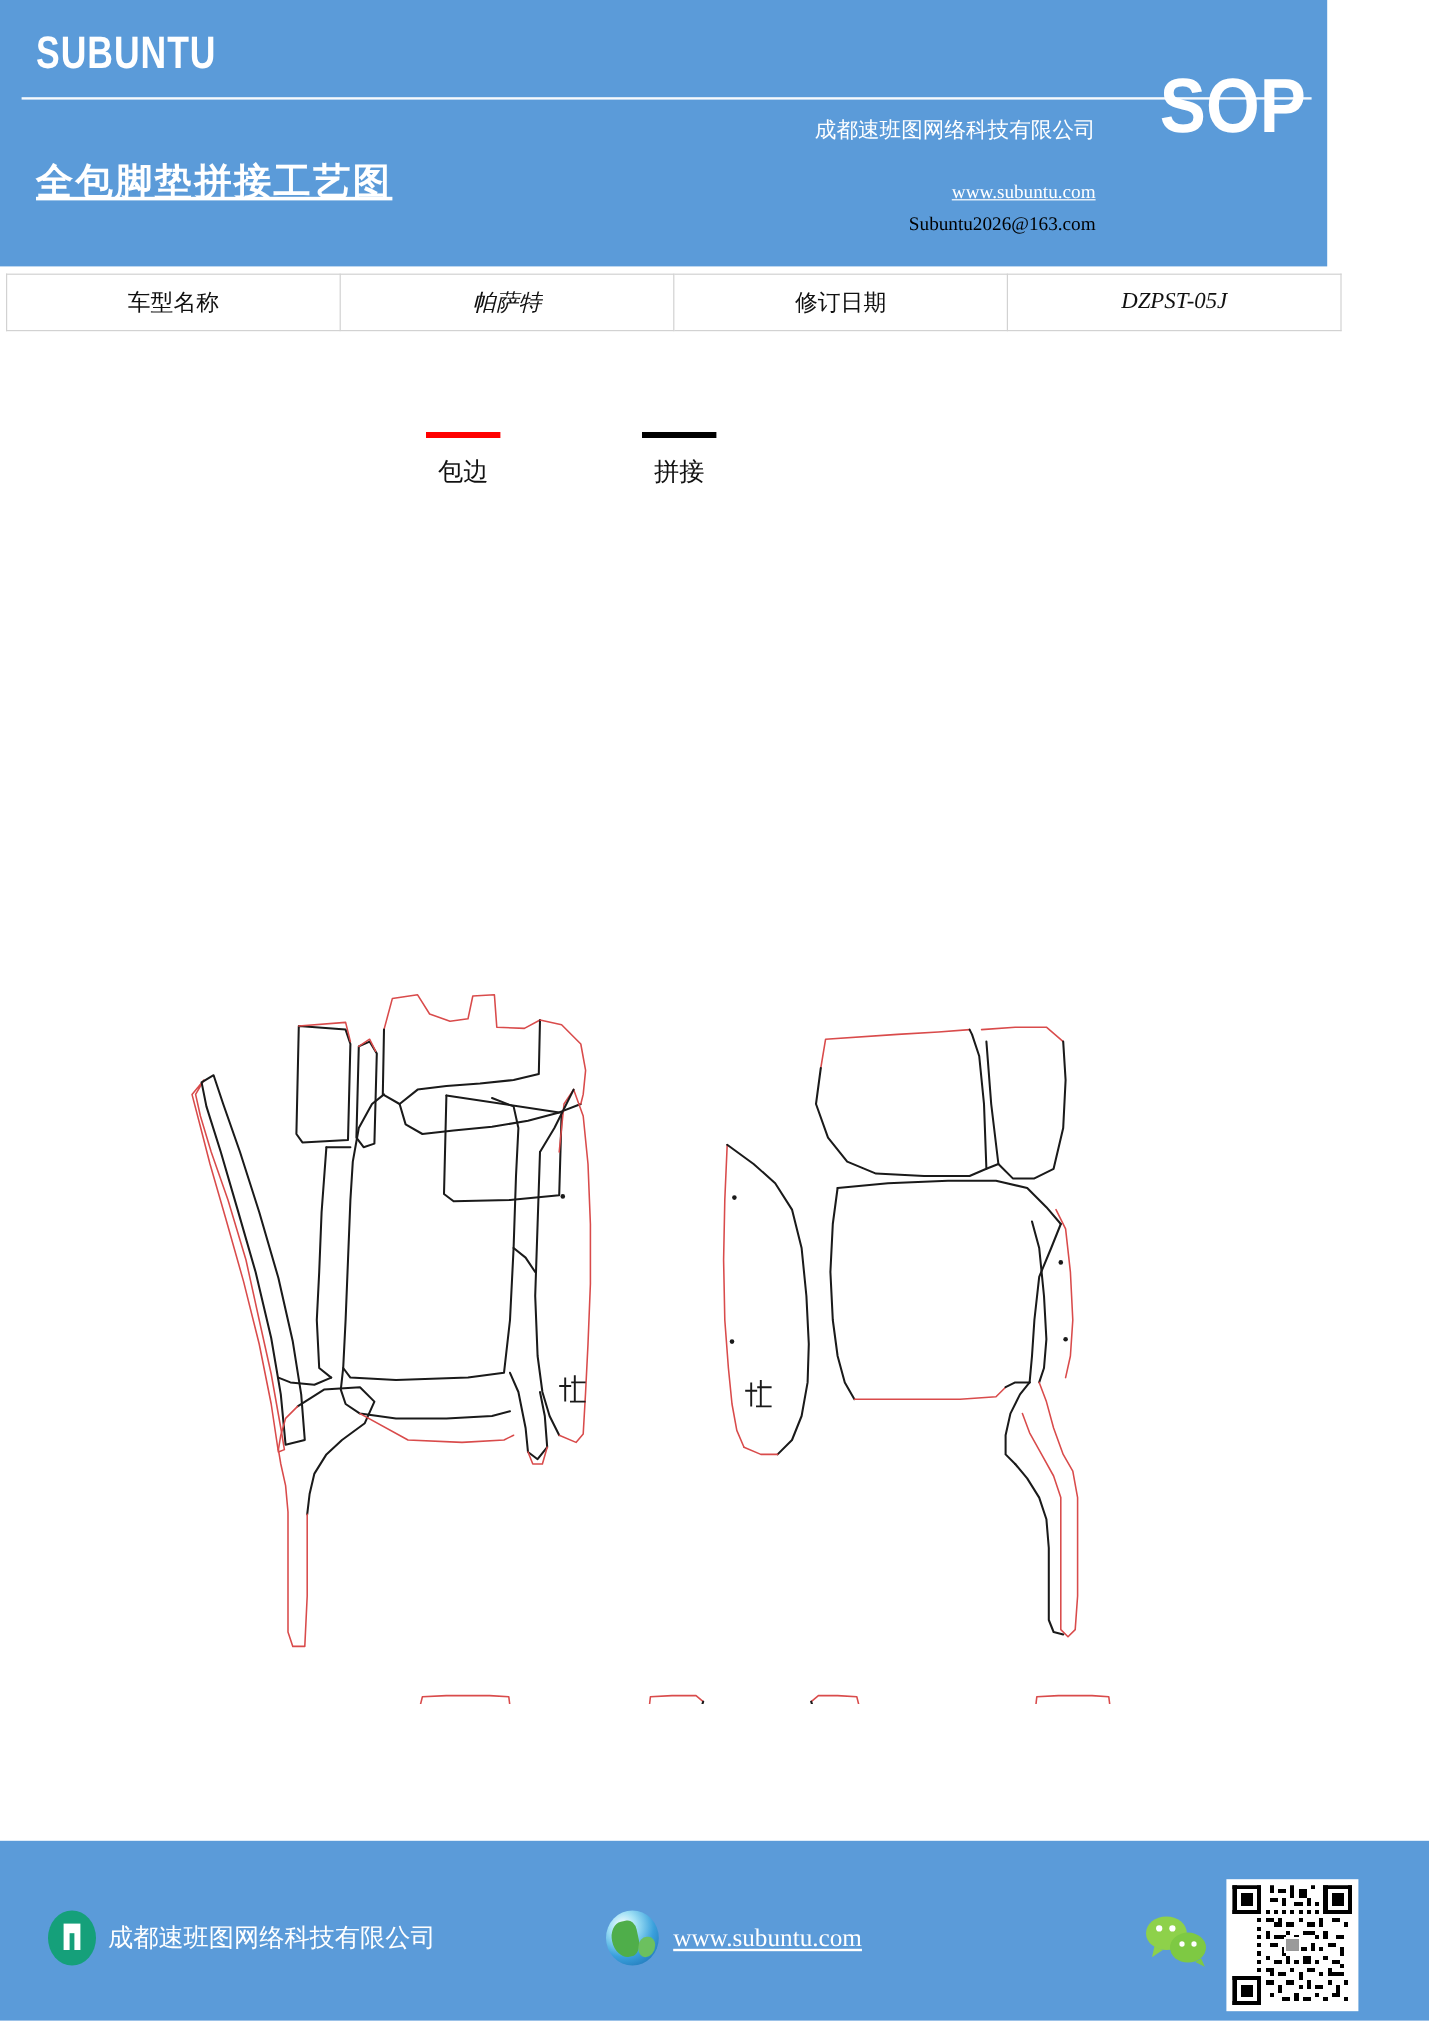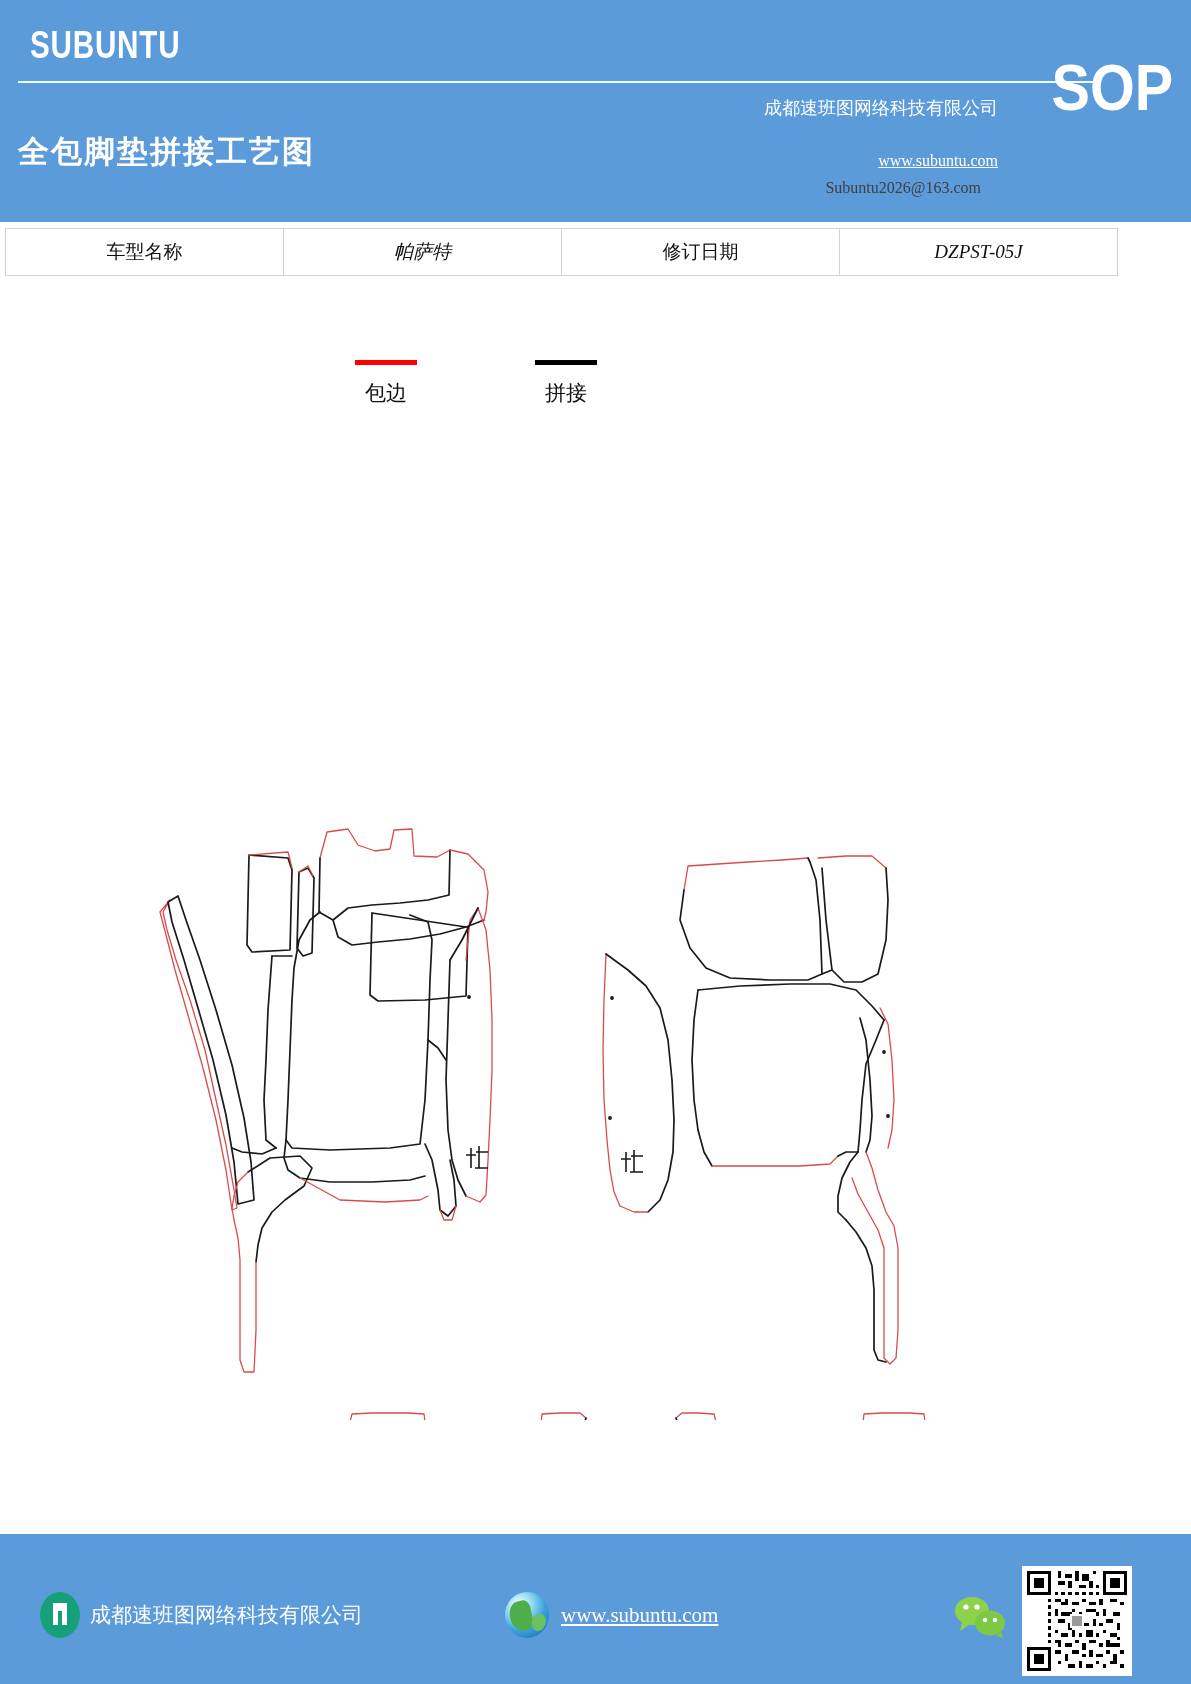--- a/index.html
+++ b/index.html
@@ -12,21 +12,21 @@
     height: 1684px;
     position: relative;
     font-family: "Liberation Serif", "DejaVu Serif", serif;
     overflow: hidden;
   }
 
   
   .header {
     position: absolute;
     left: 0; top: 0;
-    width: 1191px;
+    width: 1106px;
     height: 222px;
     background: #5b9bd9;
   }
   .brand-logo {
     position: absolute;
     left: 30px; top: 24px;
     font-family: "Liberation Sans", sans-serif;
     font-weight: bold;
     font-size: 38px;
     letter-spacing: 1px;
@@ -38,26 +38,27 @@
   .header-rule {
     position: absolute;
     left: 18px; top: 81px;
     width: 1075px;
     height: 2px;
     background: #ffffff;
     opacity: 0.95;
   }
   .doc-title {
     position: absolute;
-    left: 18px; top: 131px;
+    left: 30px; top: 131px;
     font-size: 31px;
     font-weight: bold;
     color: #ffffff;
     letter-spacing: 2px;
     white-space: nowrap;
+    text-decoration: underline;
   }
   .sop-badge {
     position: absolute;
     right: 18px; top: 56px;
     font-family: "Liberation Sans", sans-serif;
     font-weight: bold;
     font-size: 64px;
     color: #ffffff;
     line-height: 1;
     transform: scaleX(0.9);
@@ -73,23 +74,23 @@
   .header-website {
     position: absolute;
     right: 193px; top: 152px;
     font-size: 16px;
     color: #ffffff;
     text-decoration: underline;
     white-space: nowrap;
   }
   .header-email {
     position: absolute;
-    right: 210px; top: 179px;
+    right: 193px; top: 179px;
     font-size: 16px;
-    color: #404040;
+    color: #000000;
     white-space: nowrap;
   }
 
   
   .info-table {
     position: absolute;
     left: 5px; top: 228px;
     width: 944px;
     border-collapse: collapse;
     table-layout: fixed;

